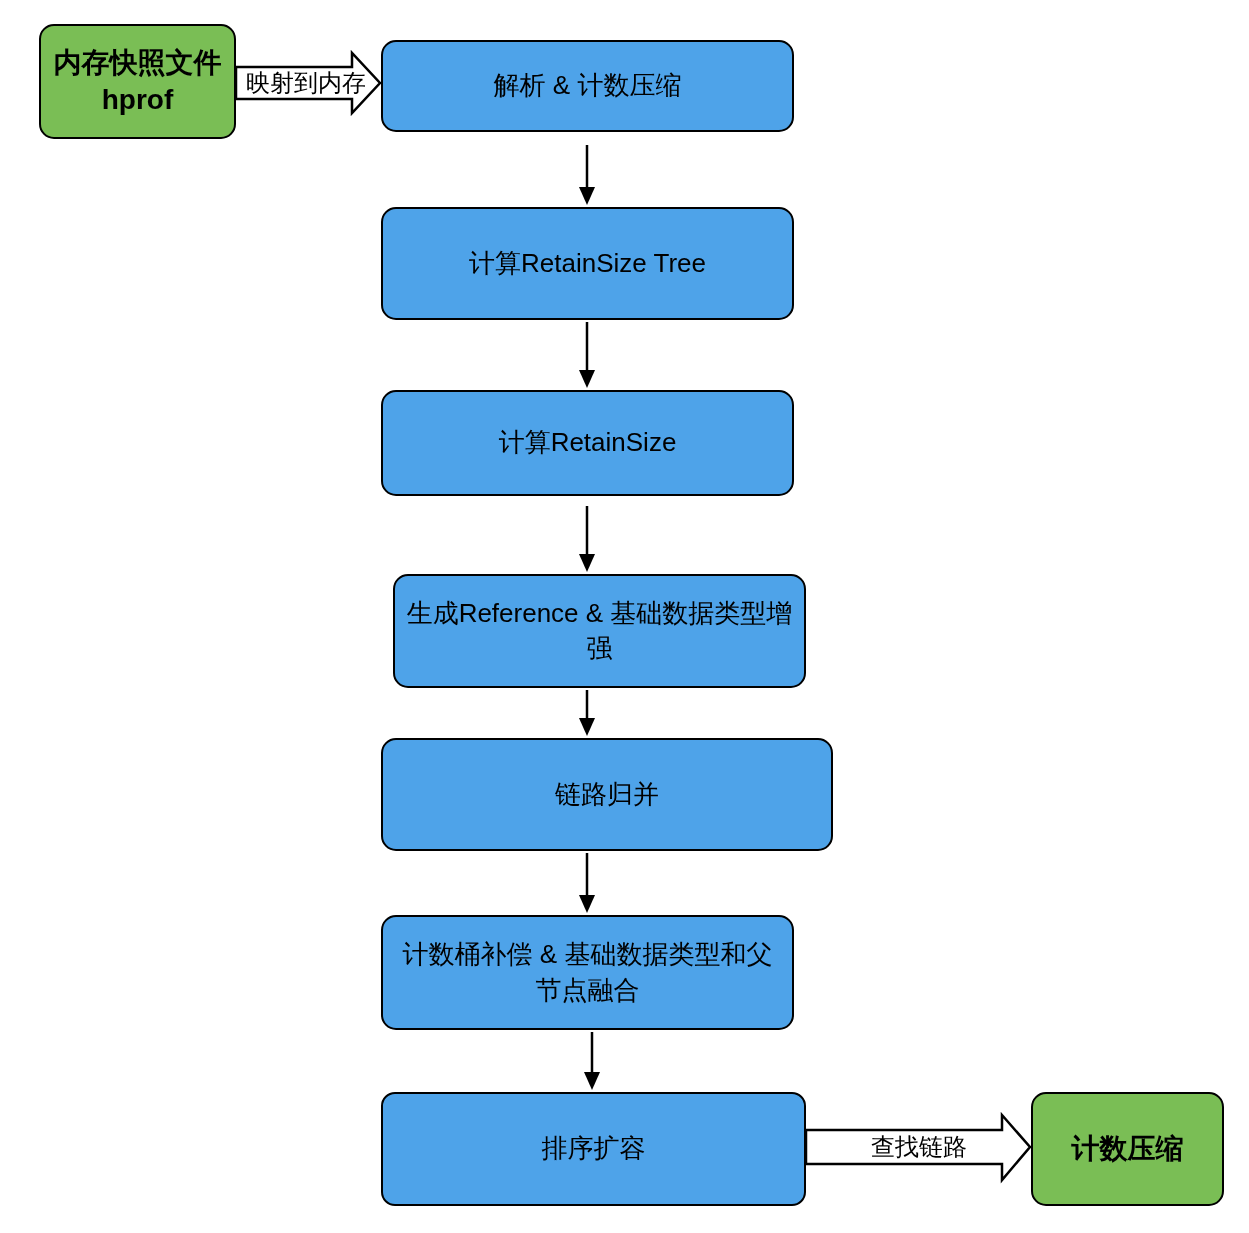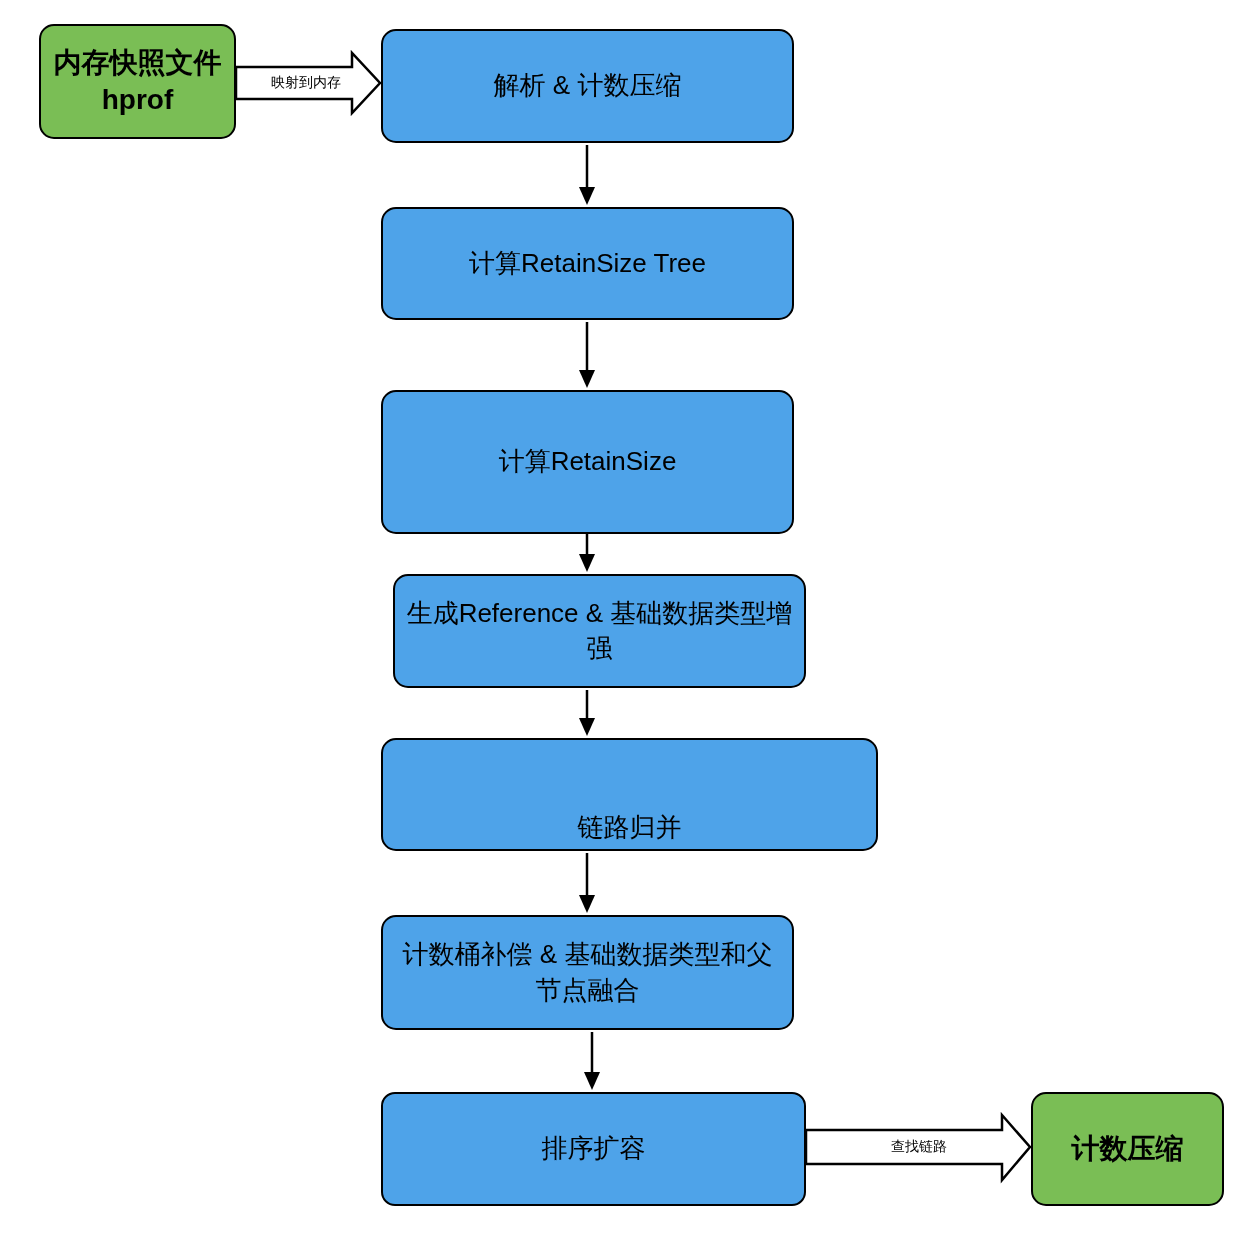--- a/index.html
+++ b/index.html
@@ -32,21 +32,21 @@
     background:var(--green);
     font-size:28px;font-weight:bold;line-height:1.3;
   }
   .node-blue{
     background:var(--blue);
     font-size:26px;font-weight:500;line-height:1.35;
     padding:4px 10px;
   }
   .edge-label{
     position:absolute;
-    font-size:14px;
+    font-size:24px;
     text-align:center;
     display:flex;align-items:center;justify-content:center;
   }
 </style>
 </head>
 <body>
 
 <div class="canvas">
 
   <svg class="arrow-layer" viewBox="0 0 1249 1233" xmlns="http://www.w3.org/2000/svg">
@@ -87,37 +87,37 @@
 
   <div class="node node-green" style="left:22px;top:24px;width:197px;height:115px;">
     <div>
       <div>内存快照文件</div>
       <div>hprof</div>
     </div>
   </div>
 
   <div class="edge-label" style="left:227px;top:67px;width:124px;height:32px;">映射到内存</div>
 
-  <div class="node node-blue" style="left:364px;top:29px;width:413px;height:114px;">
+  <div class="node node-blue" style="left:364px;top:40px;width:413px;height:92px;">
     <span>解析 &amp; 计数压缩</span>
   </div>
 
   <div class="node node-blue" style="left:364px;top:207px;width:413px;height:113px;">
     <span>计算RetainSize Tree</span>
   </div>
 
-  <div class="node node-blue" style="left:364px;top:390px;width:413px;height:144px;text-align:right;">
+  <div class="node node-blue" style="left:364px;top:390px;width:413px;height:106px;text-align:right;">
     <span>计算RetainSize</span>
   </div>
 
   <div class="node node-blue" style="left:376px;top:574px;width:413px;height:114px;">
     <span>生成Reference &amp; 基础数据类型增强</span>
   </div>
 
-  <div class="node node-blue" style="left:364px;top:738px;width:497px;height:113px;align-items:flex-end;">
+  <div class="node node-blue" style="left:364px;top:738px;width:452px;height:113px;">
     <span>链路归并</span>
   </div>
 
   <div class="node node-blue" style="left:364px;top:915px;width:413px;height:115px;">
     <span>计数桶补偿 &amp; 基础数据类型和父节点融合</span>
   </div>
 
   <div class="node node-blue" style="left:364px;top:1092px;width:425px;height:114px;border-radius:14px;">
     <span>排序扩容</span>
   </div>

